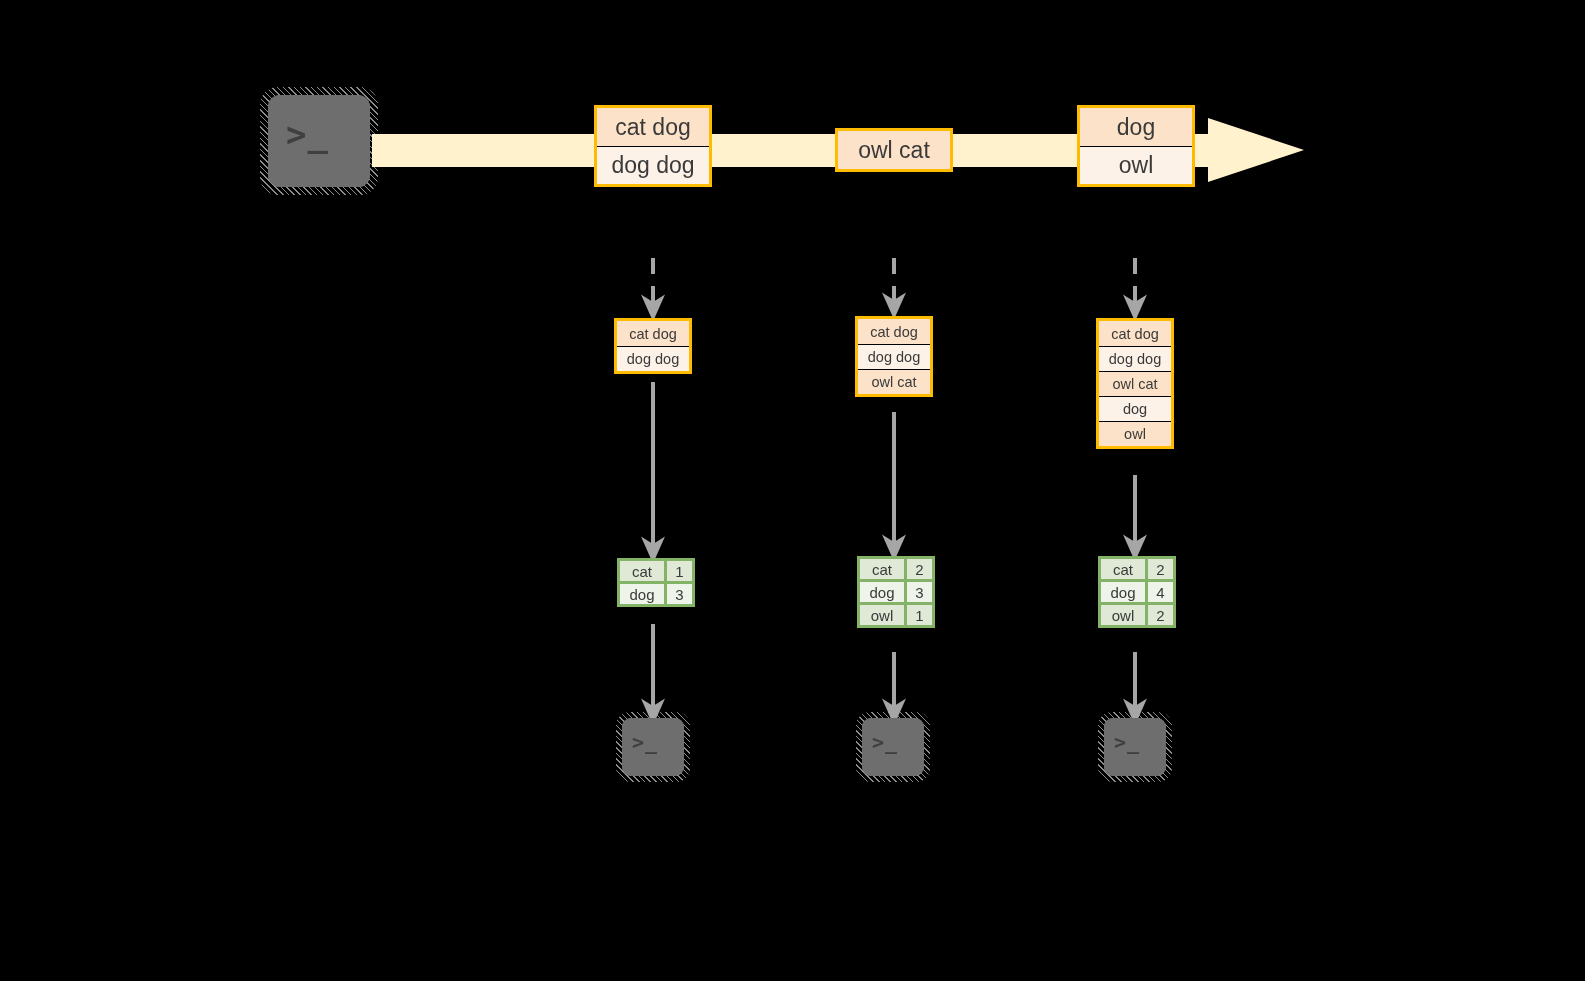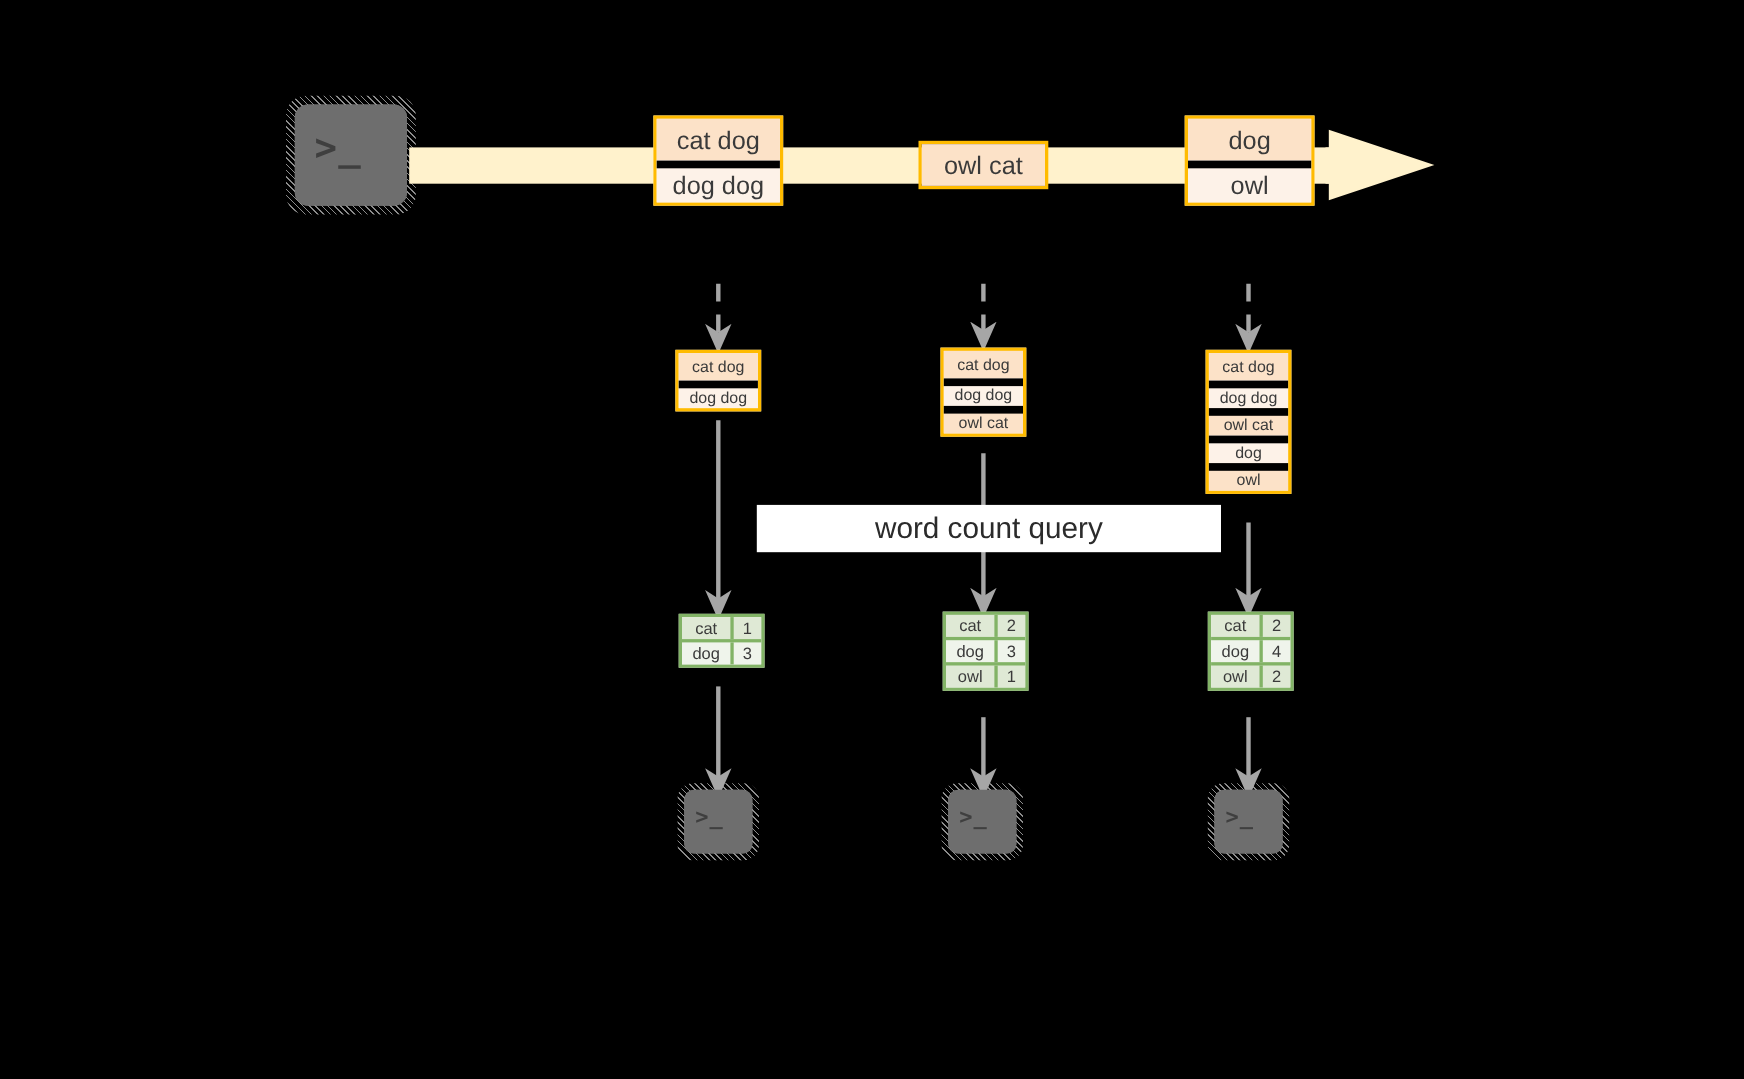--- a/index.html
+++ b/index.html
@@ -105,21 +105,21 @@
     background: #FFF8EF;
   }
   .msgbox .row {
     box-sizing: border-box;
     display: flex;
     align-items: center;
     justify-content: center;
     color: #3A3A3A;
     white-space: nowrap;
   }
-  .msgbox .row + .row { border-top: 7px solid #000000; }
+  .msgbox .row + .row { border-top: 1px solid #000000; }
   .msgbox .row.dark  { background: #FCE2C8; }
   .msgbox .row.light { background: #FDF2E8; }
 
   
   .msgbox.top { width: 118px; }
   .msgbox.top .row { height: 38px; font-size: 23px; }
   #stream-box-0 { left: 594px; top: 105px; }
   #stream-box-1 { left: 835px; top: 128px; }
   #stream-box-2 { left: 1077px; top: 105px; }
 
@@ -256,21 +256,20 @@
     <div class="crow light">
       <div class="cword">dog</div>
       <div class="ccount">4</div>
     </div>
     <div class="crow dark">
       <div class="cword">owl</div>
       <div class="ccount">2</div>
     </div>
   </div>
 
-  <div class="query-label">word count query</div>
 
   <div class="terminal small" style="left:622px; top:718px;">
     <div class="hatch"></div>
     <div class="inner"></div>
     <div class="prompt">&gt;_</div>
   </div>
   <div class="terminal small" style="left:862px; top:718px;">
     <div class="hatch"></div>
     <div class="inner"></div>
     <div class="prompt">&gt;_</div>

